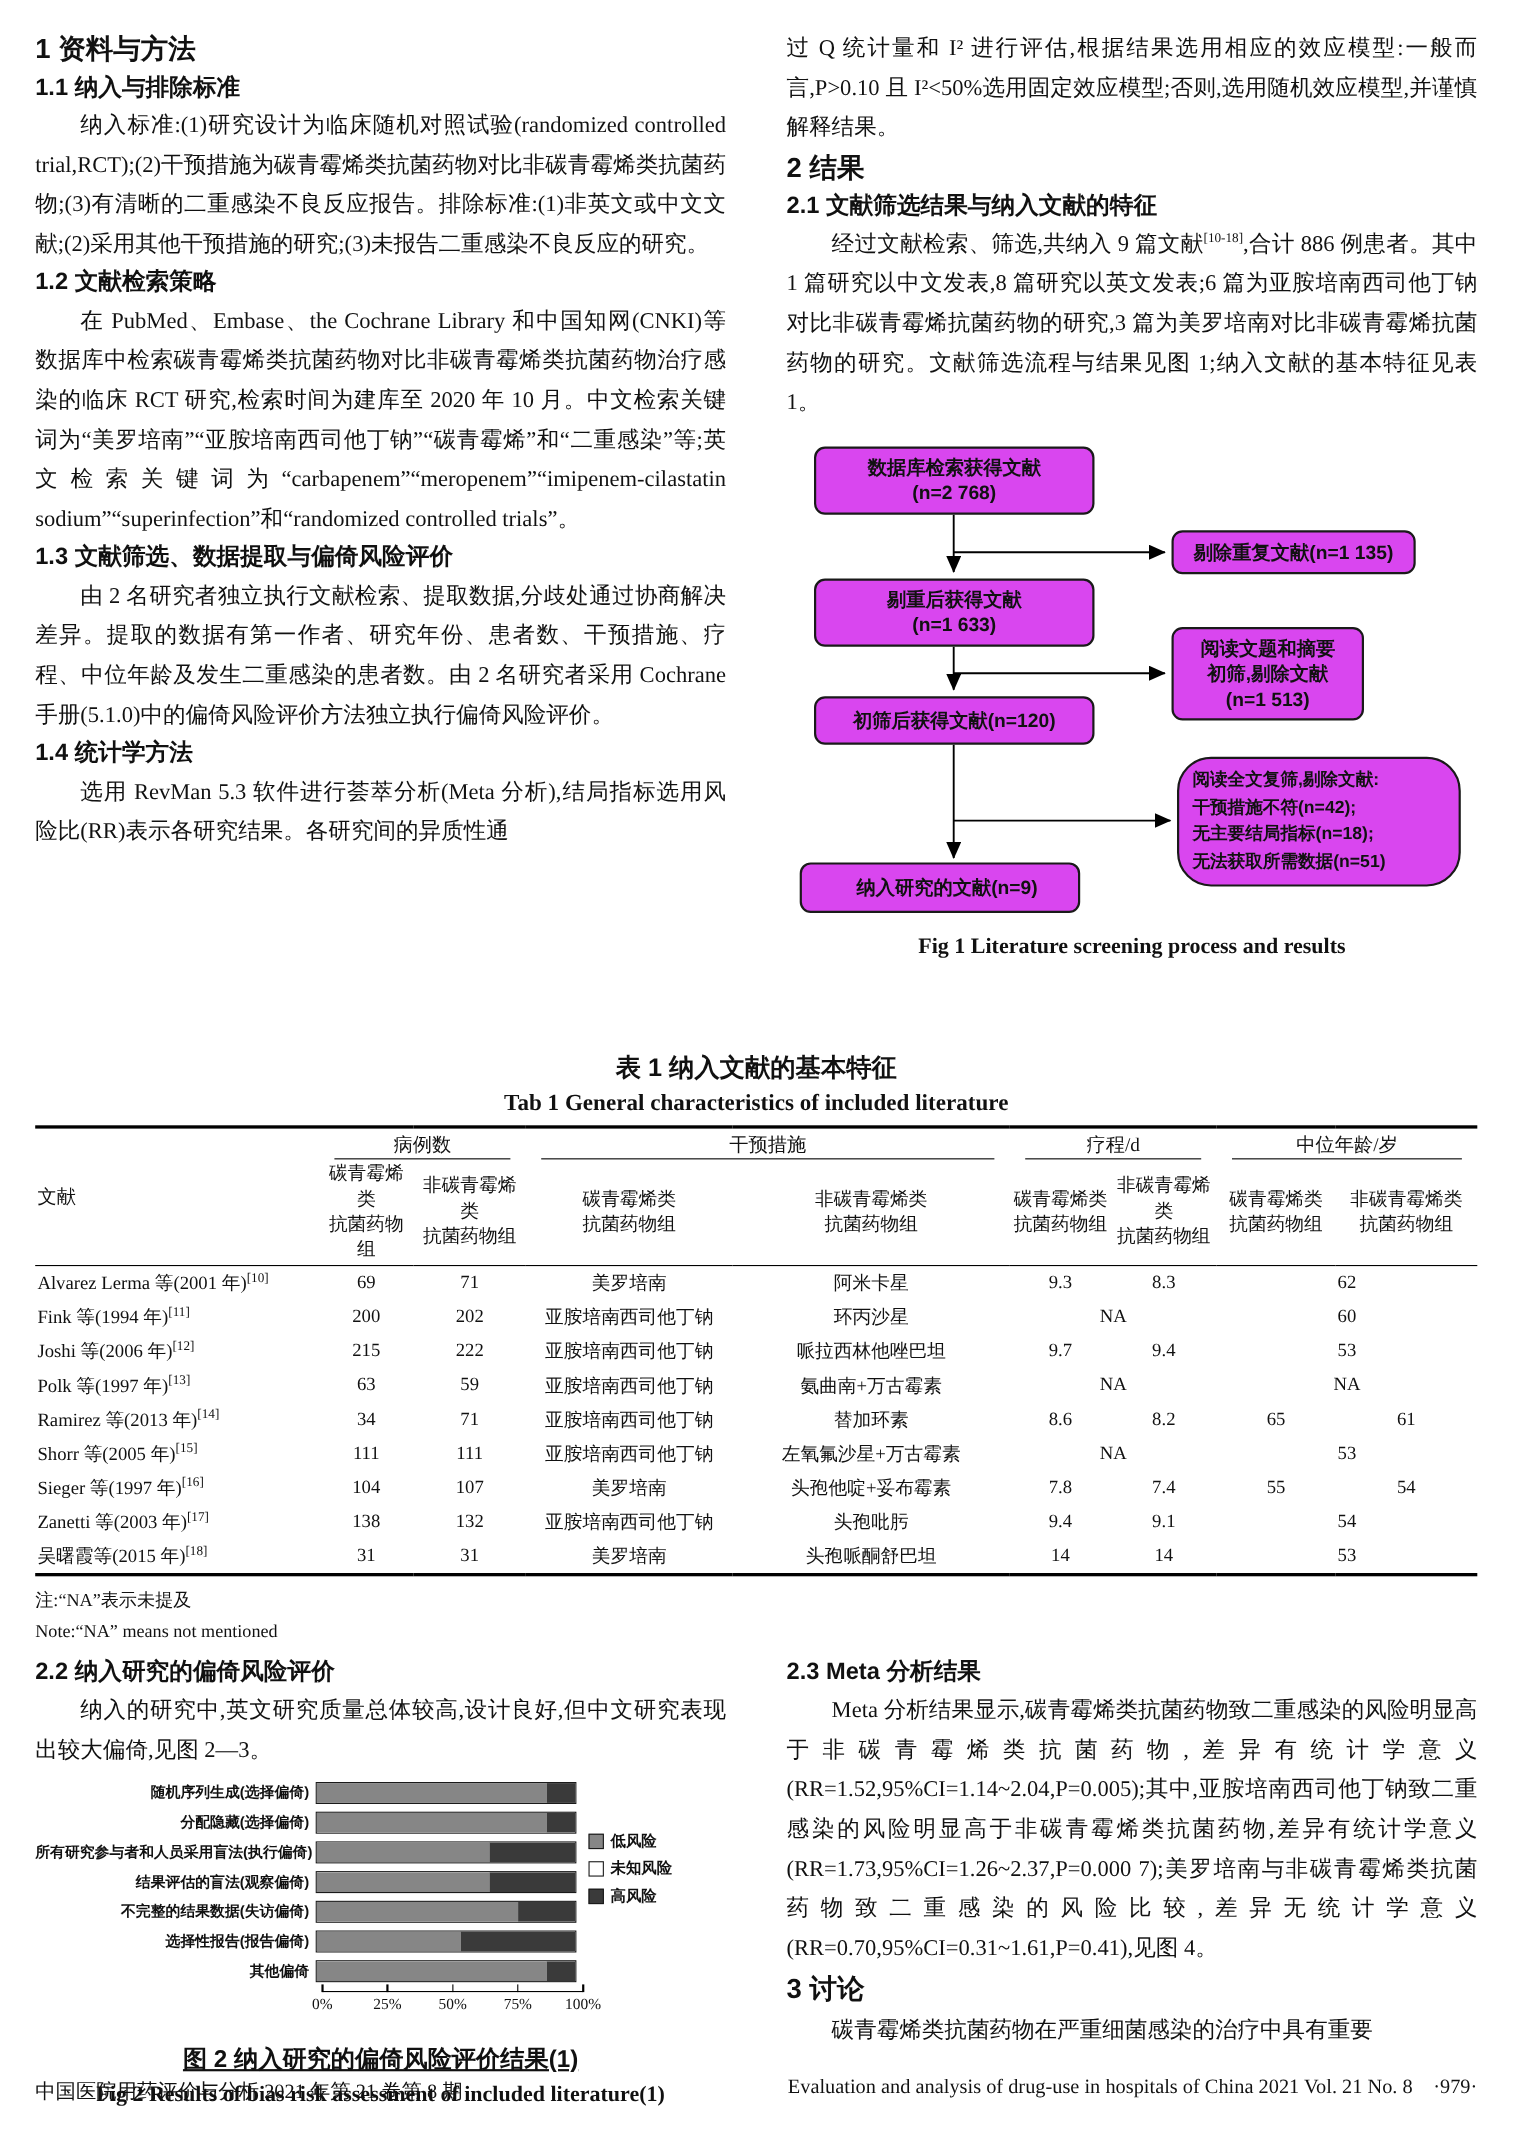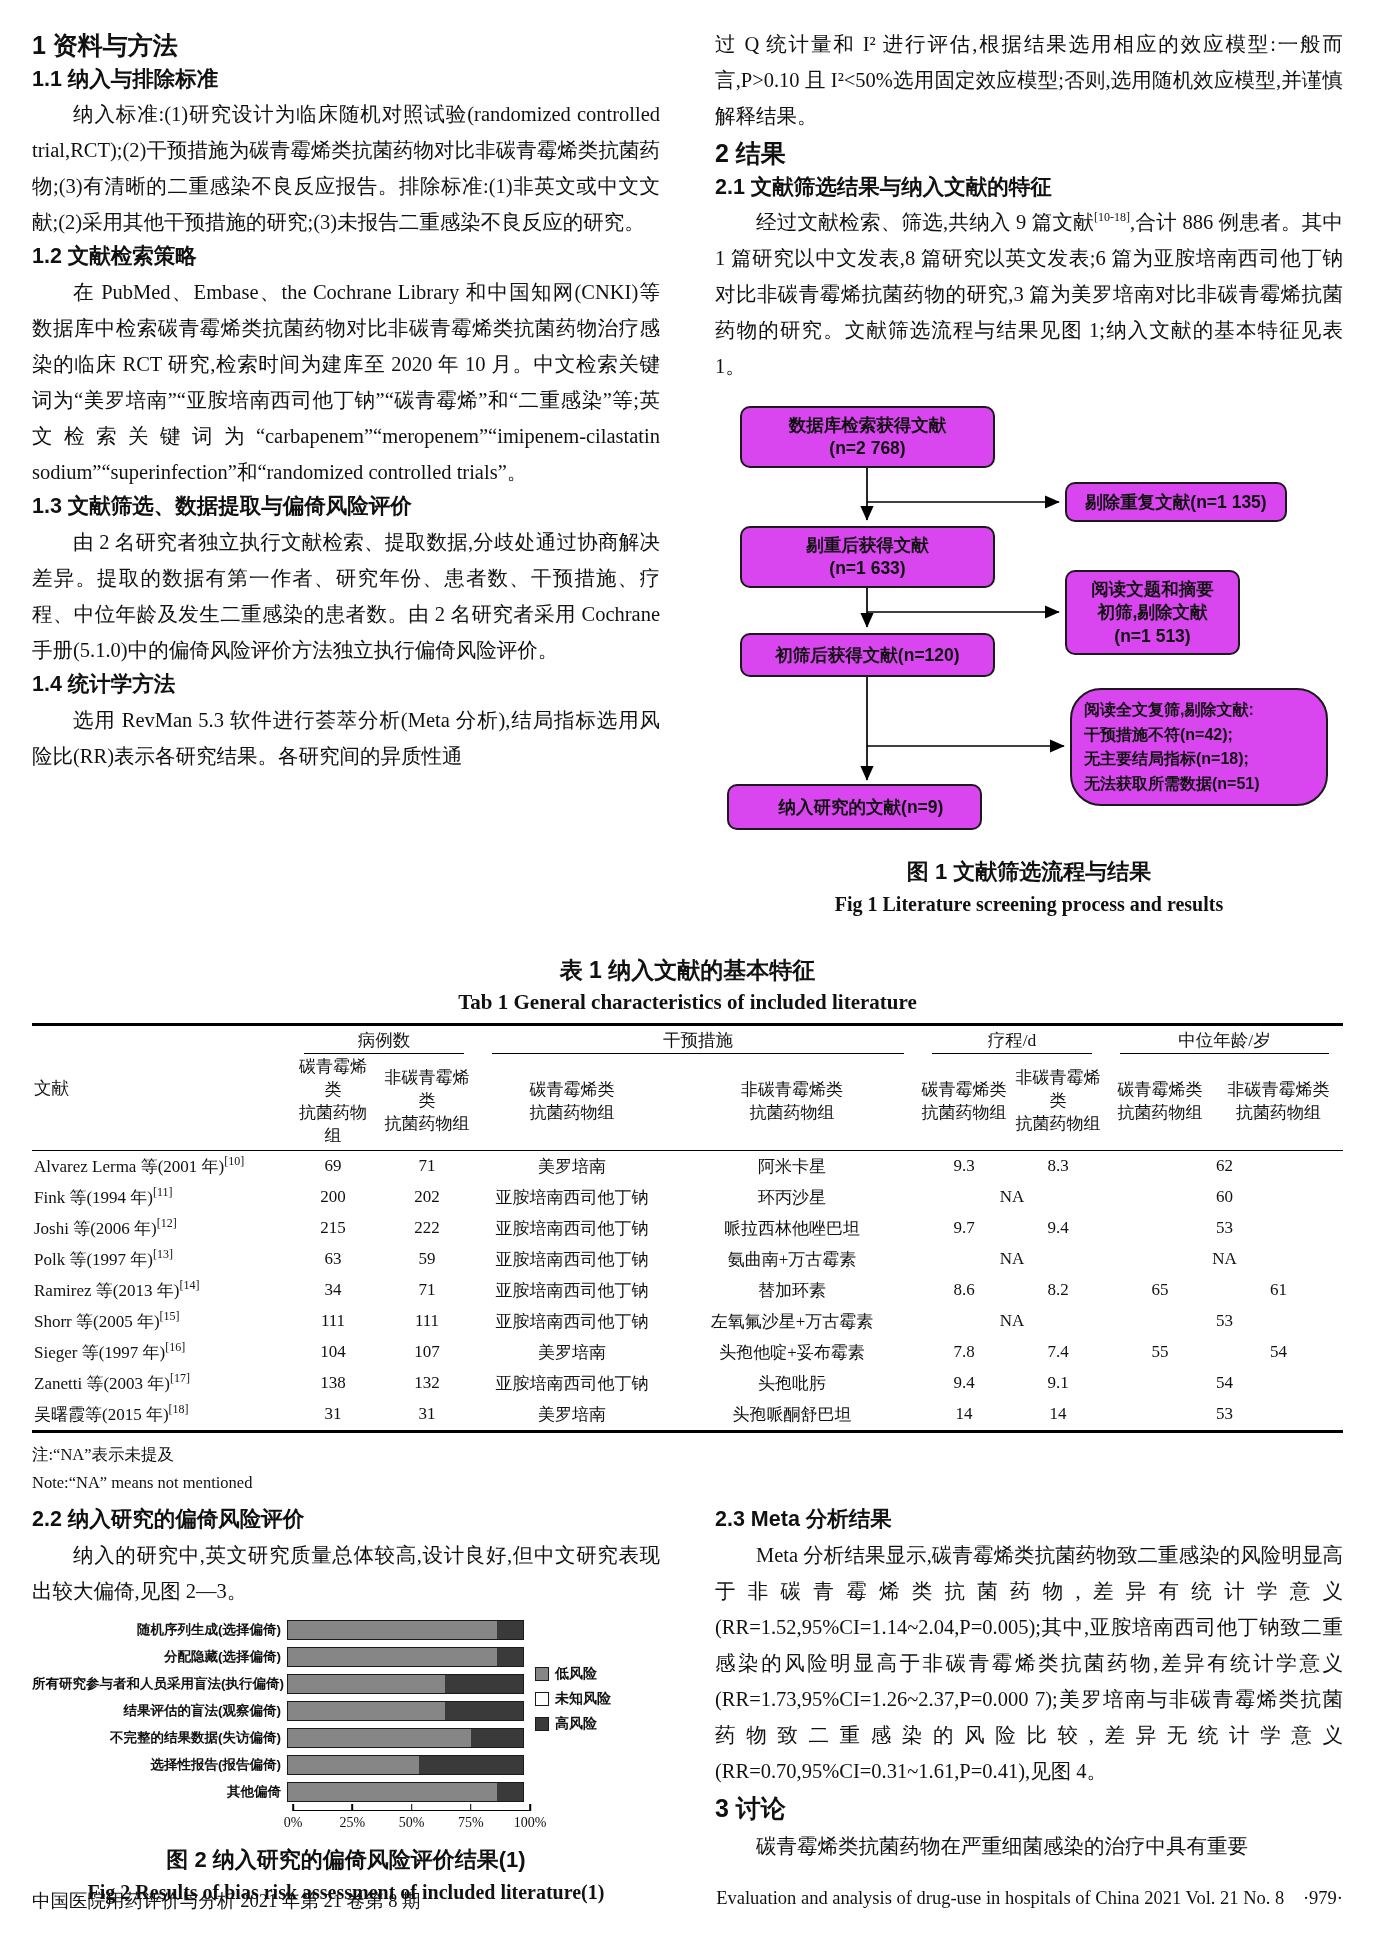--- a/index.html
+++ b/index.html
@@ -113,21 +113,20 @@
         <div class="fbox" style="left:350px;top:172px;width:175px;height:85px;">阅读文题和摘要
 初筛,剔除文献
 (n=1 513)</div>
         <div class="fbox" style="left:25px;top:235px;width:255px;height:44px;">初筛后获得文献(n=120)</div>
         <div class="fbox left-text" style="left:355px;top:290px;width:258px;height:118px;">阅读全文复筛,剔除文献:
 干预措施不符(n=42);
 无主要结局指标(n=18);
 无法获取所需数据(n=51)</div>
         <div class="fbox" style="left:12px;top:386px;width:255px;height:46px;padding-left:13px;">纳入研究的文献(n=9)</div>
       </div>
-      <div class="figcap-zh">图 1  文献筛选流程与结果</div>
       <div class="figcap-en">Fig 1  Literature screening process and results</div>
     </div>
   </div>
 
   <div class="table-block">
     <div class="ttl-zh">表 1  纳入文献的基本特征</div>
     <div class="ttl-en">Tab 1  General characteristics of included literature</div>
     <table class="tbl">
       <colgroup>
         <col style="width:258px">
@@ -342,21 +341,21 @@
           <div class="litem">
             <span class="lsw" style="background: rgb(255, 255, 255);"></span>
             <span>未知风险</span>
           </div>
           <div class="litem">
             <span class="lsw" style="background: rgb(58, 58, 58);"></span>
             <span>高风险</span>
           </div>
         </div>
       </div>
-      <div class="figcap-zh" style="margin-top:4px;">图 2  纳入研究的偏倚风险评价结果(1)</div>
+      <div class="figcap-zh" style="margin-top:16px;text-decoration:underline;">图 2  纳入研究的偏倚风险评价结果(1)</div>
       <div class="figcap-en">Fig 2  Results of bias risk assessment of included literature(1)</div>
     </div>
 
     <div class="col">
       <h2 class="sub">2.3  Meta 分析结果</h2>
       <p class="indent">Meta 分析结果显示,碳青霉烯类抗菌药物致二重感染的风险明显高于非碳青霉烯类抗菌药物,差异有统计学意义(RR=1.52,95%CI=1.14~2.04,P=0.005);其中,亚胺培南西司他丁钠致二重感染的风险明显高于非碳青霉烯类抗菌药物,差异有统计学意义(RR=1.73,95%CI=1.26~2.37,P=0.000 7);美罗培南与非碳青霉烯类抗菌药物致二重感染的风险比较,差异无统计学意义(RR=0.70,95%CI=0.31~1.61,P=0.41),见图 4。</p>
       <h1 class="sec">3  讨论</h1>
       <p class="indent">碳青霉烯类抗菌药物在严重细菌感染的治疗中具有重要</p>
     </div>
   </div>

